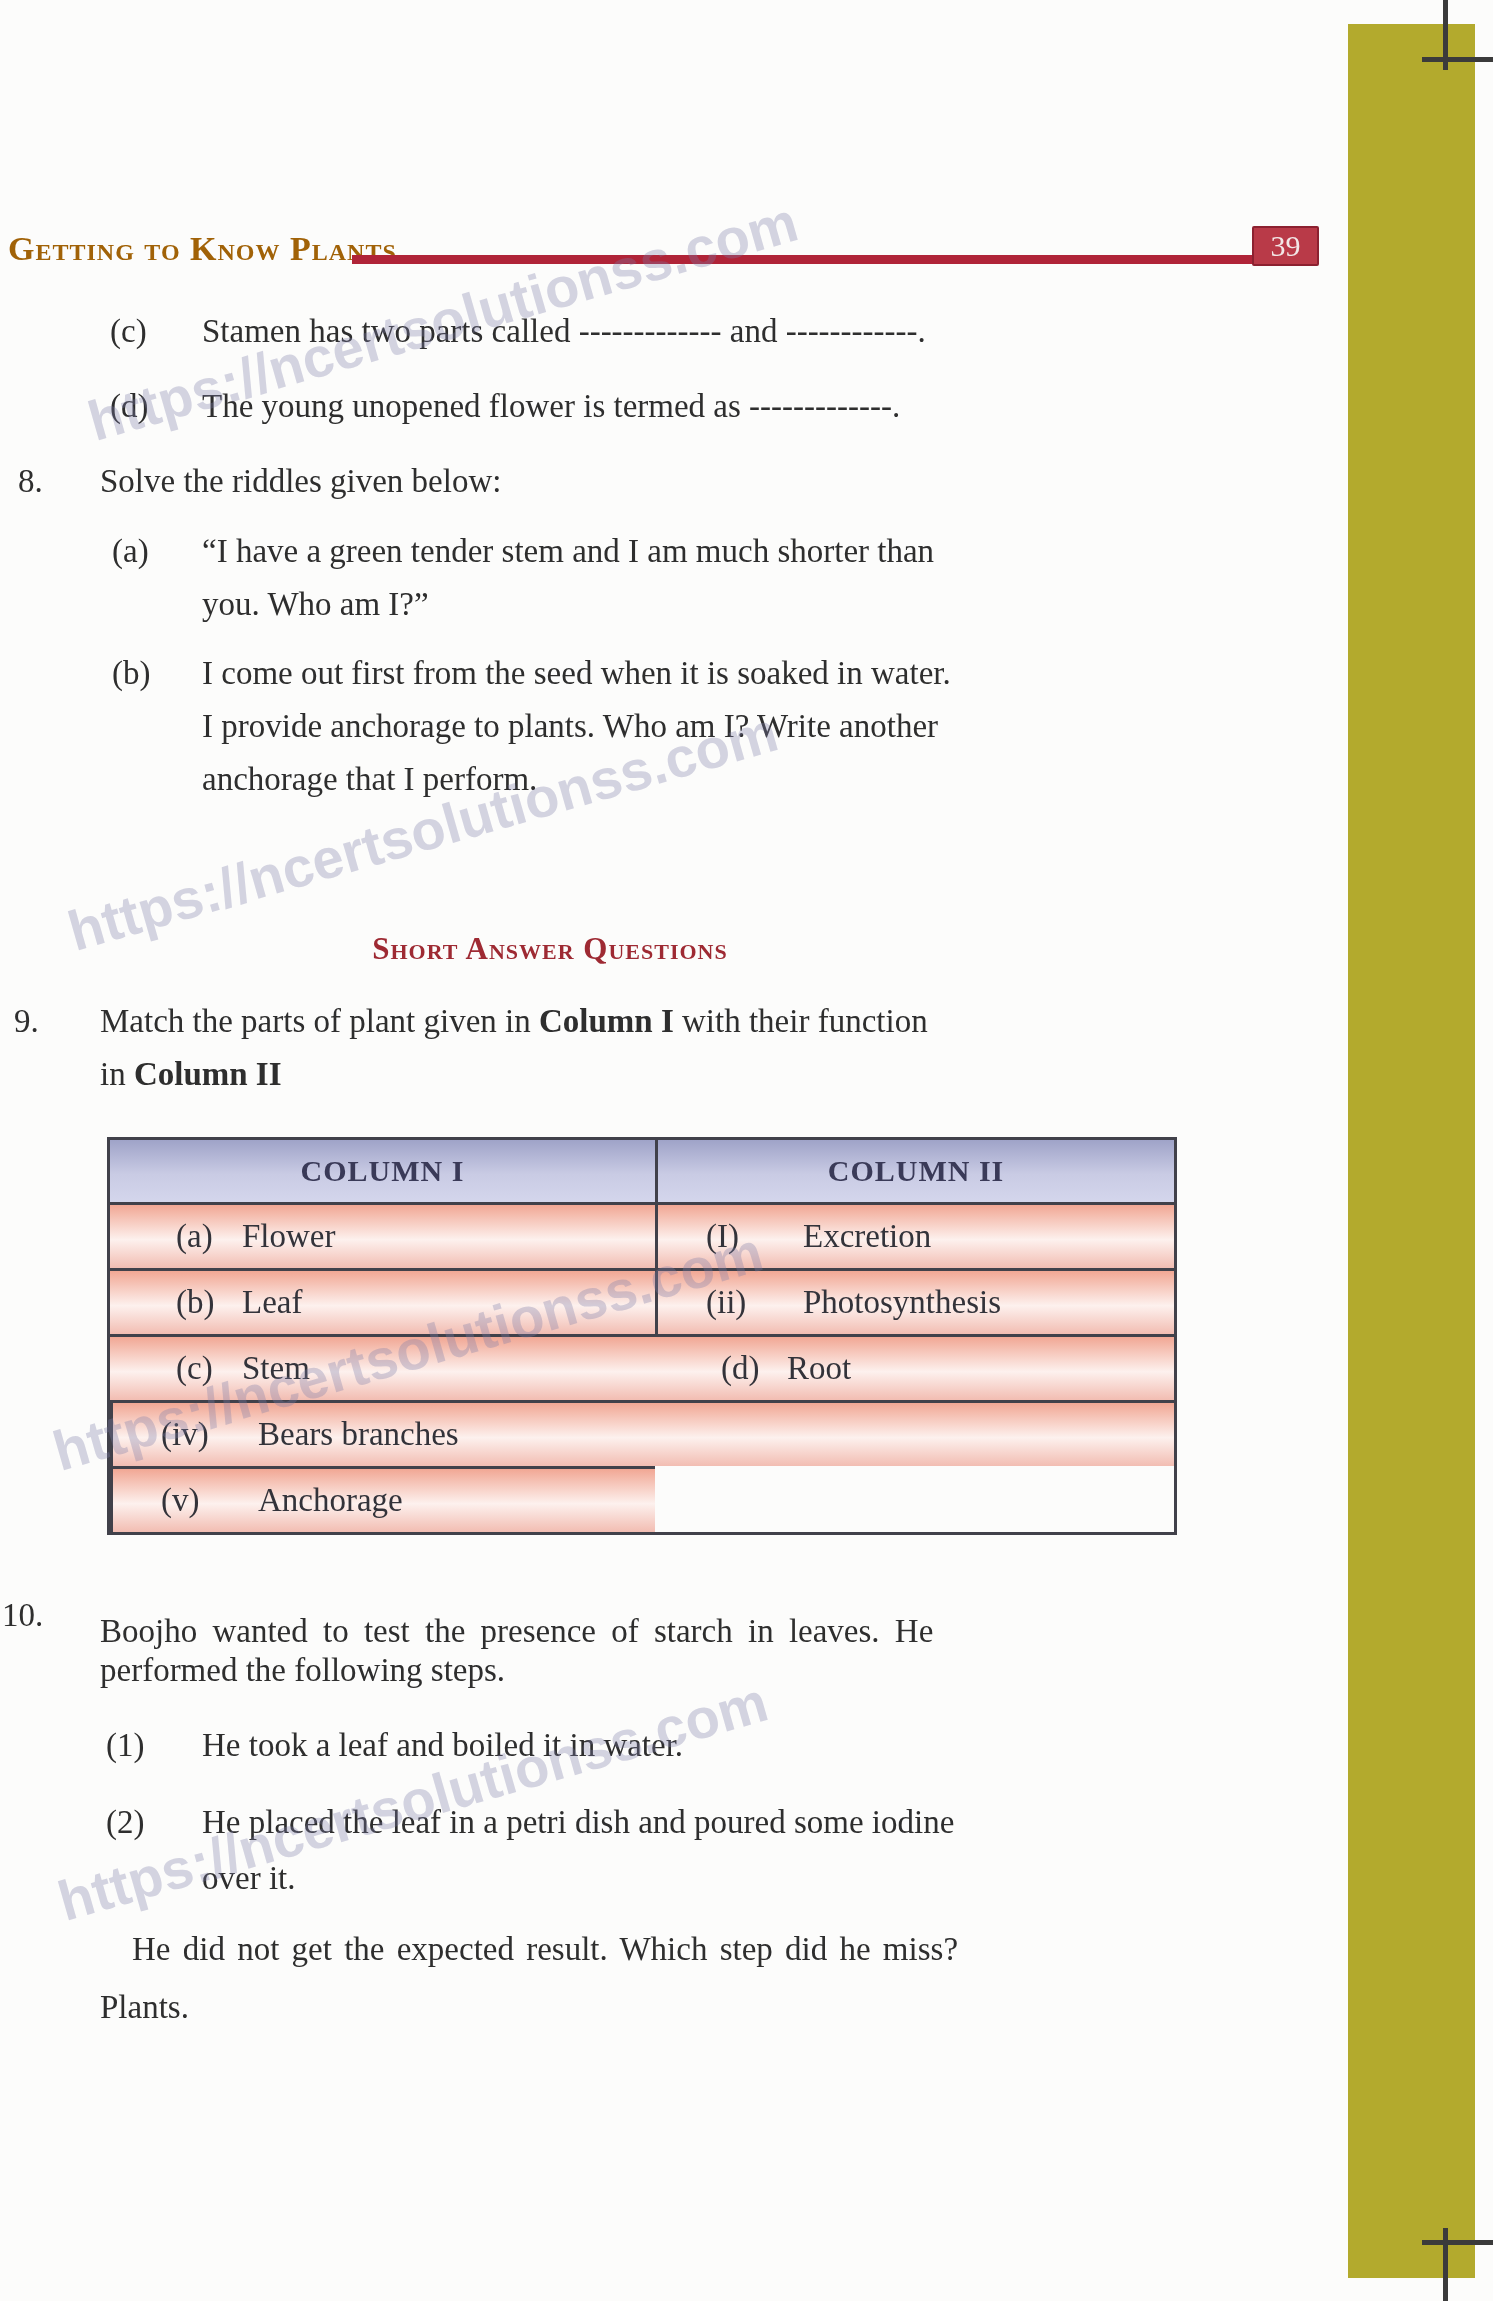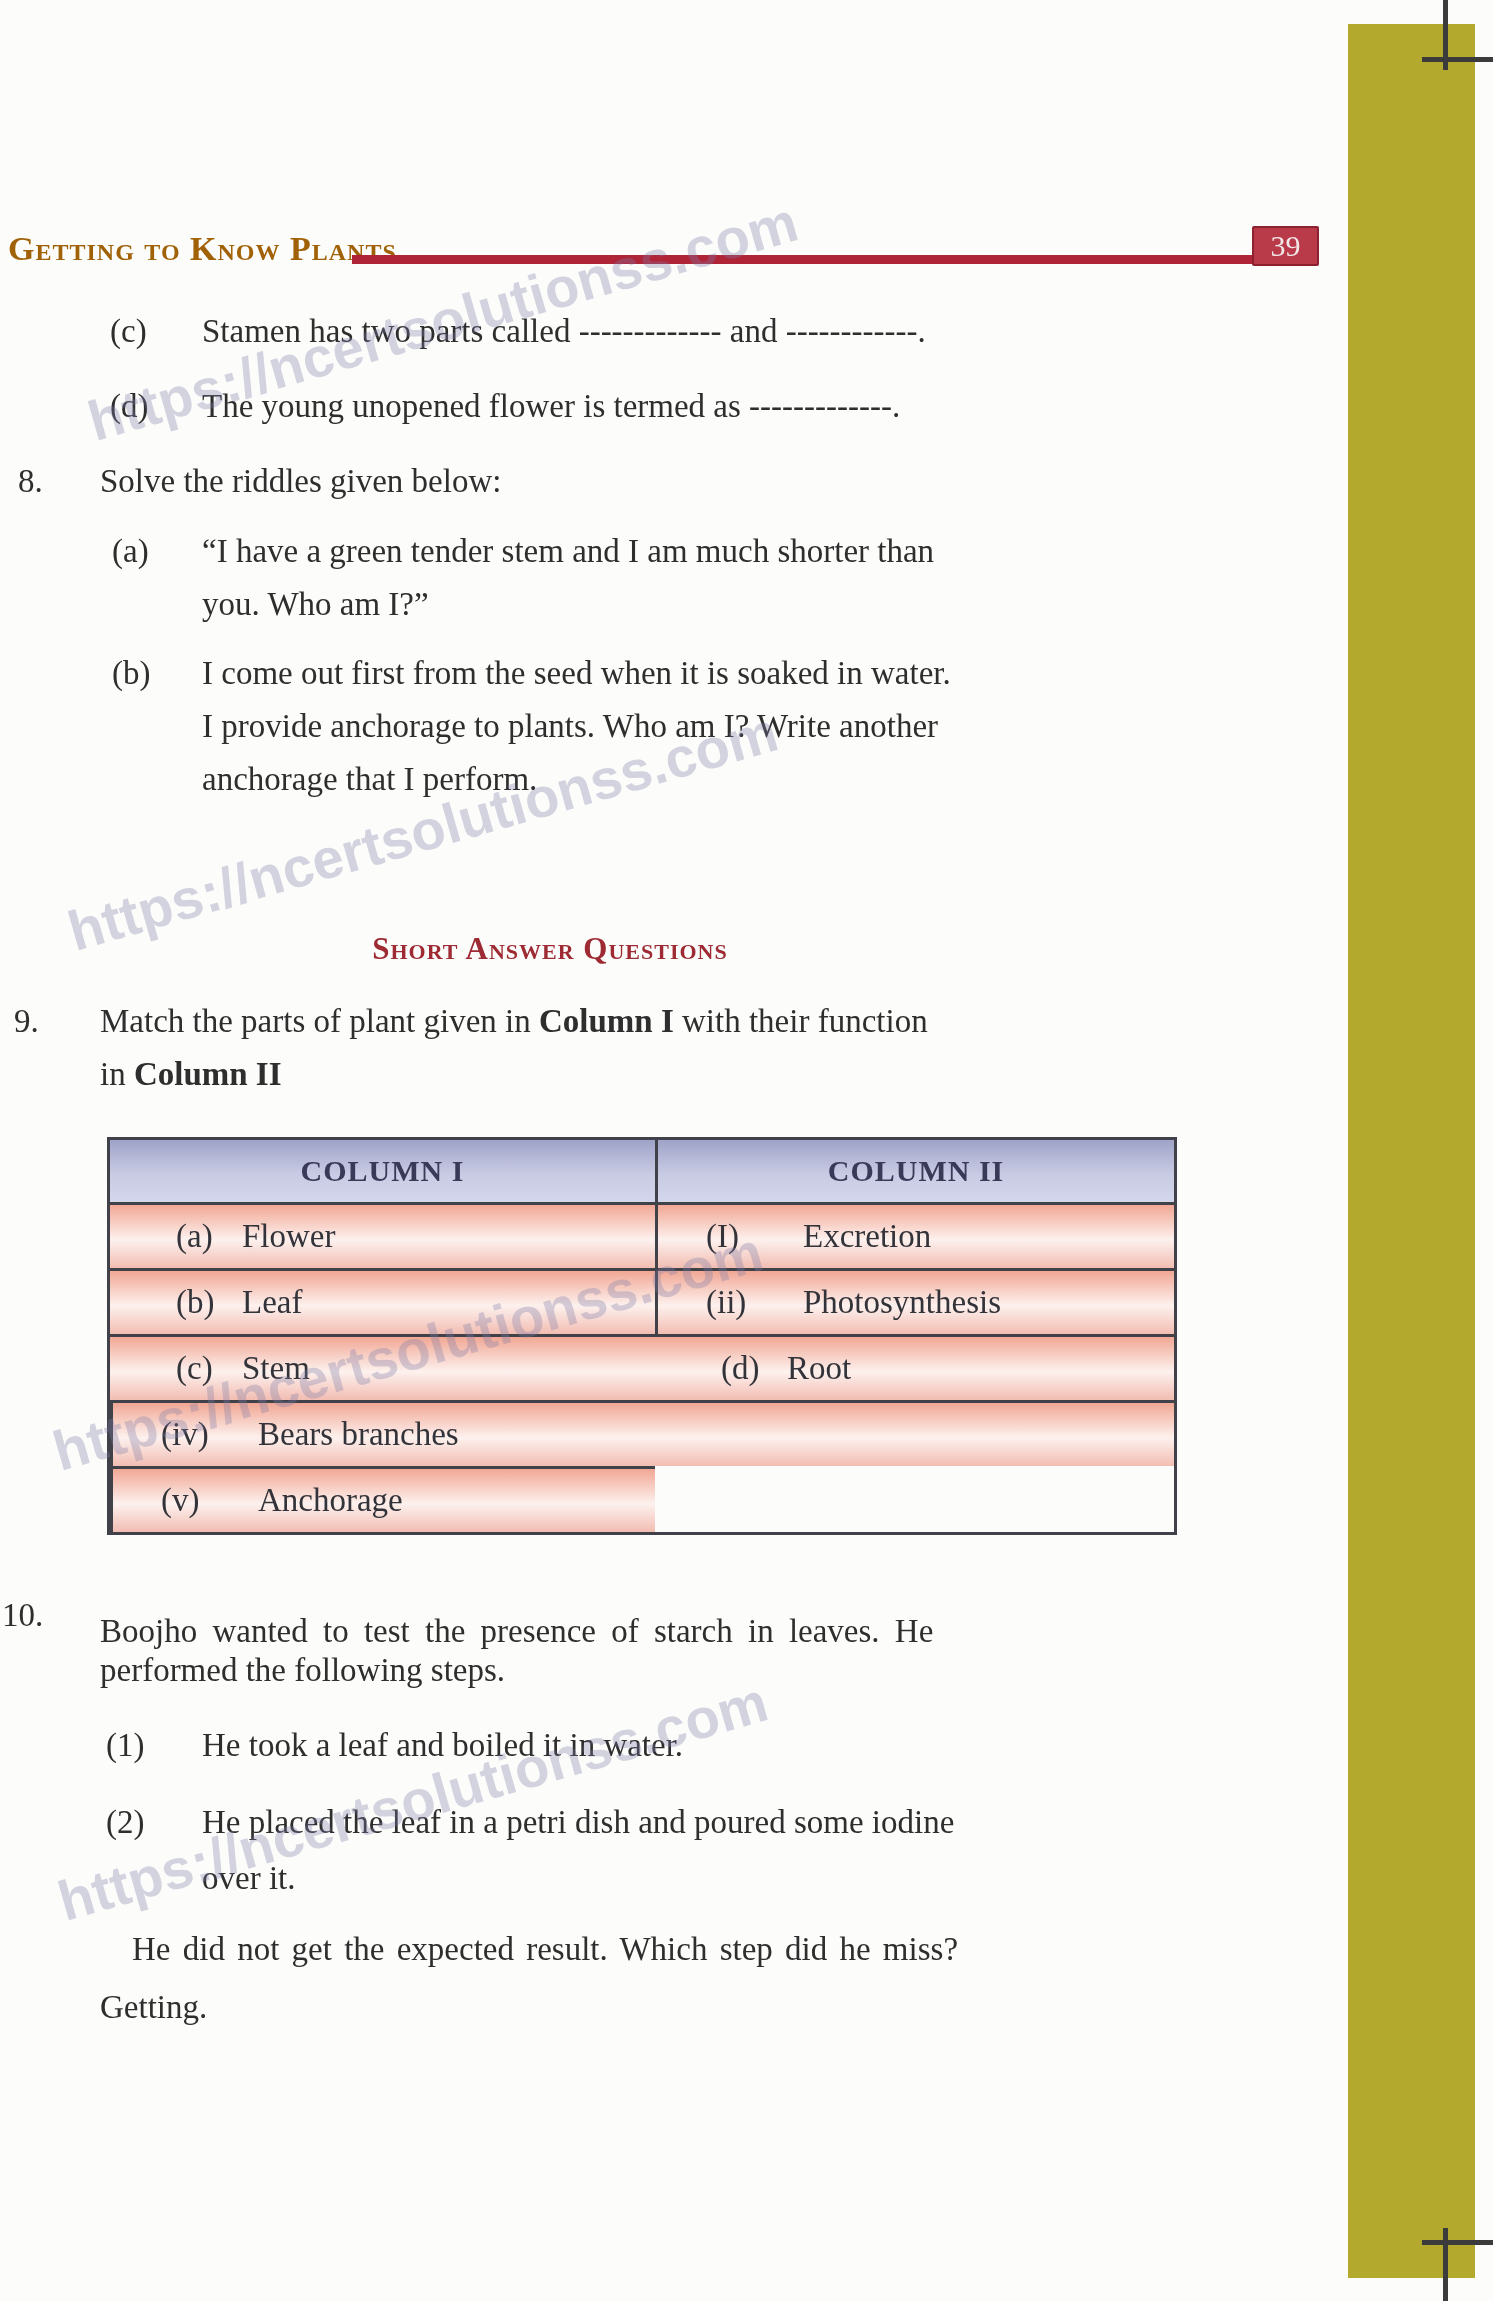--- a/index.html
+++ b/index.html
@@ -151,15 +151,15 @@
 
   <div class="tl" style="left:2px;top:1596px;">10.</div>
   <div class="tl ws1" style="left:100px;top:1596px;">Boojho wanted to test the presence of starch in leaves. He</div>
   <div class="tl" style="left:100px;top:1651px;">performed the following steps.</div>
   <div class="tl" style="left:106px;top:1726px;">(1)</div>
   <div class="tl" style="left:202px;top:1726px;">He took a leaf and boiled it in water.</div>
   <div class="tl" style="left:106px;top:1803px;">(2)</div>
   <div class="tl" style="left:202px;top:1803px;">He placed the leaf in a petri dish and poured some iodine</div>
   <div class="tl" style="left:202px;top:1859px;">over it.</div>
   <div class="tl ws2" style="left:100px;top:1930px;margin-left:32px;">He did not get the expected result. Which step did he miss?</div>
-  <div class="tl" style="left:100px;top:1988px;">Getting.</div>
+  <div class="tl" style="left:100px;top:1988px;">Plants.</div>
 
 </div>
 
 </body></html>

